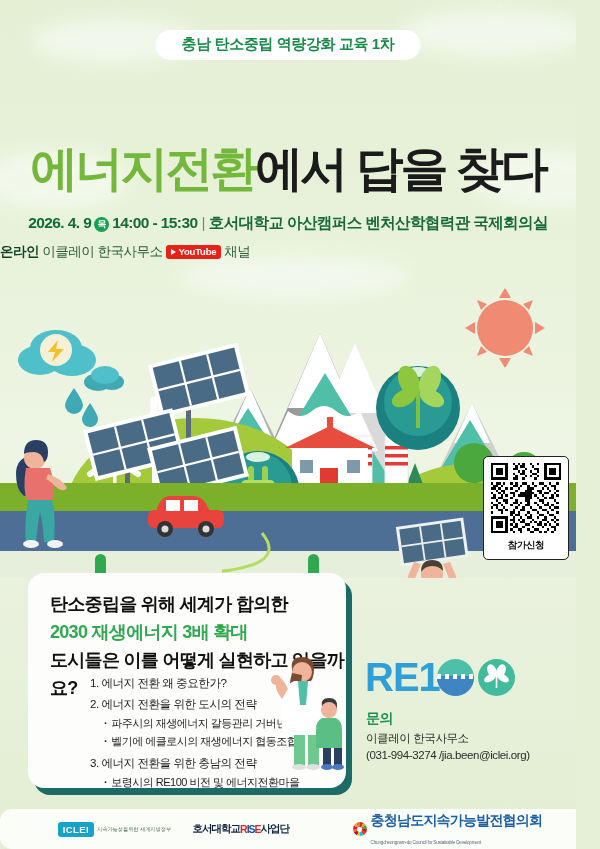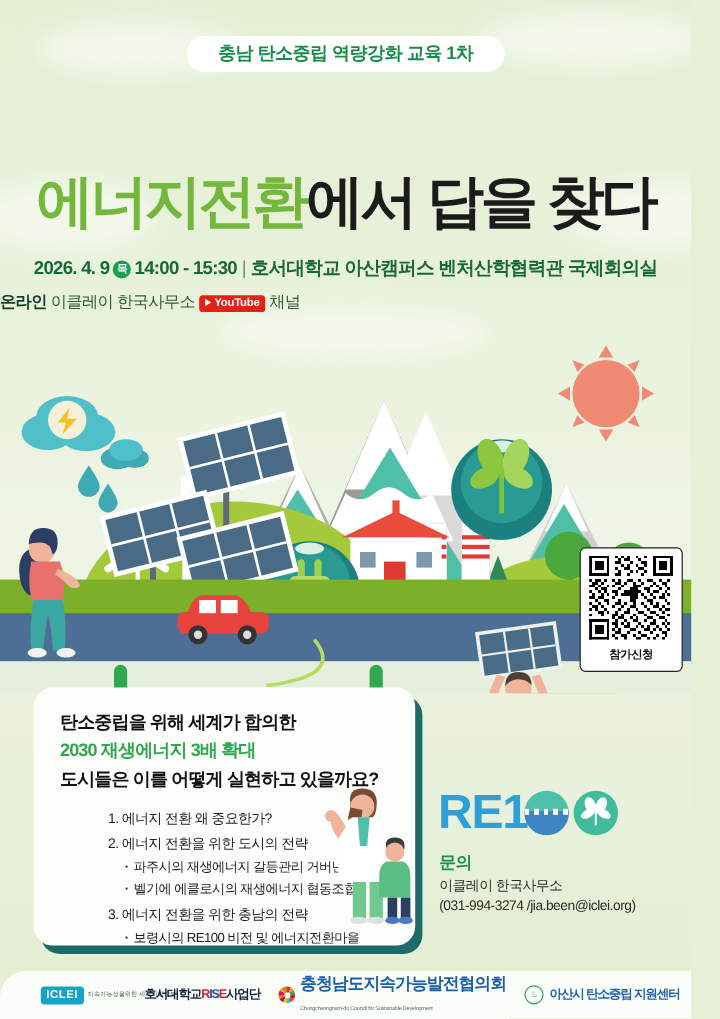--- a/index.html
+++ b/index.html
@@ -48,21 +48,21 @@
   .road{position:absolute;left:0;bottom:25px;width:600px;height:42px;background:#4d6f96;}
   .ground{position:absolute;left:0;bottom:0;width:600px;height:27px;background:#e6efdc;}
 
   
   #card{position:absolute;left:28px;top:573px;width:318px;height:215px;
     background:#fdfdfb;border-radius:16px;box-shadow:6px 7px 0 #1c6b66;}
   .pin{position:absolute;width:11px;height:34px;background:#2fa84f;border-radius:6px;}
   .pin::after{content:"";position:absolute;left:-2px;bottom:-3px;width:15px;height:15px;
     border-radius:50%;background:#1f8f3f;}
 
-  .cardhead{position:absolute;left:22px;top:18px;font-size:15px;font-weight:bold;
+  .cardhead{position:absolute;left:22px;top:18px;font-size:18px;font-weight:bold;
     line-height:1.55;letter-spacing:-.7px;color:#111;}
   .cardhead .g{color:#2fa84f;}
 
   .prog{position:absolute;left:22px;top:90px;width:250px;font-size:11.6px;
     color:#1d1d1d;letter-spacing:-.5px;line-height:1.45;}
   .prog li{margin-bottom:5px;list-style:none;}
   .prog ul{margin:3px 0 0 0;padding-left:14px;}
   .prog ul li{margin-bottom:2px;font-size:11px;}
   .prog ul li::before{content:"\00b7";margin-right:4px;font-weight:bold;}
 
@@ -84,21 +84,21 @@
   
   #qrbox{position:absolute;left:483px;top:456px;width:84px;height:102px;background:#fff;
     border:1.5px solid #222;border-radius:5px;}
   #qrimg{position:absolute;left:7px;top:6px;width:70px;height:70px;}
   .qrlabel{position:absolute;left:0;bottom:7px;width:100%;text-align:center;
     font-size:9.5px;font-weight:bold;color:#111;letter-spacing:-.4px;}
 
   
   #footer{position:absolute;left:0;bottom:0;width:600px;height:40px;
     background:#fbfdf8;border-top-left-radius:22px;border-top-right-radius:22px;
-    display:flex;align-items:center;justify-content:space-around;padding:0 26px;box-sizing:border-box;}
+    display:flex;align-items:center;justify-content:space-around;padding:0 26px;box-sizing:border-box;border-radius:12px;}
   .flogo{display:flex;align-items:center;white-space:nowrap;}
   .iclei{background:#16a3c9;color:#fff;font-size:9.5px;font-weight:bold;
     padding:2px 5px;border-radius:3px;letter-spacing:.4px;}
   .ftiny{font-size:5.2px;color:#4f6e52;line-height:1.25;margin-left:3px;max-width:32px;}
   .f2{font-size:10.5px;font-weight:bold;color:#12243f;letter-spacing:-1px;}
   .f2 .r{color:#d8262d;}.f2 .b{color:#1b53a5;}
   .sdg{width:14px;height:14px;border-radius:50%;margin-right:4px;
     background:conic-gradient(#e5243b 0 8%,#dda63a 8% 16%,#4c9f38 16% 25%,#c5192d 25% 33%,
     #ff3a21 33% 41%,#26bde2 41% 50%,#fcc30b 50% 58%,#a21942 58% 66%,#fd6925 66% 75%,
     #dd1367 75% 83%,#fd9d24 83% 91%,#bf8b2e 91% 100%);position:relative;}
@@ -660,19 +660,15 @@
         <span class="r">E</span>
         <span>사업단</span>
     </div>
     <div class="flogo">
       <span class="sdg"></span>
       <span>
         <span class="f3a">충청남도지속가능발전협의회</span><br>
         <span class="f3b">Chungcheongnam-do Council for Sustainable Development</span>
       </span>
     </div>
-    <div class="flogo">
-      <span class="ascirc">♨</span>
-      <span class="f4">아산시 탄소중립 지원센터</span>
-    </div>
   </div>
 
 </div>
 
 </body></html>

